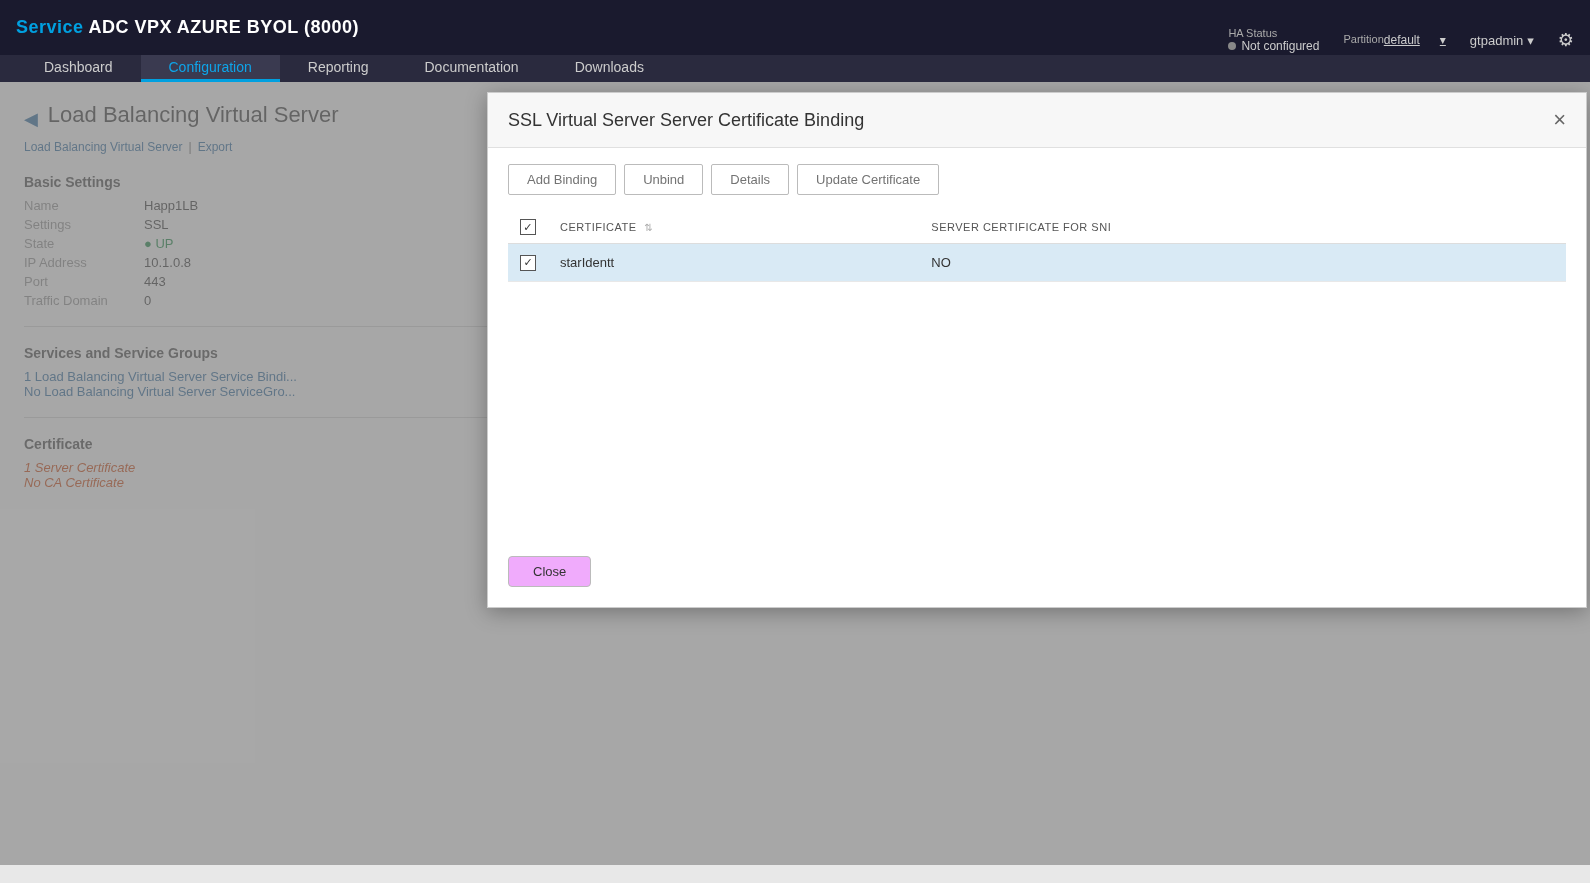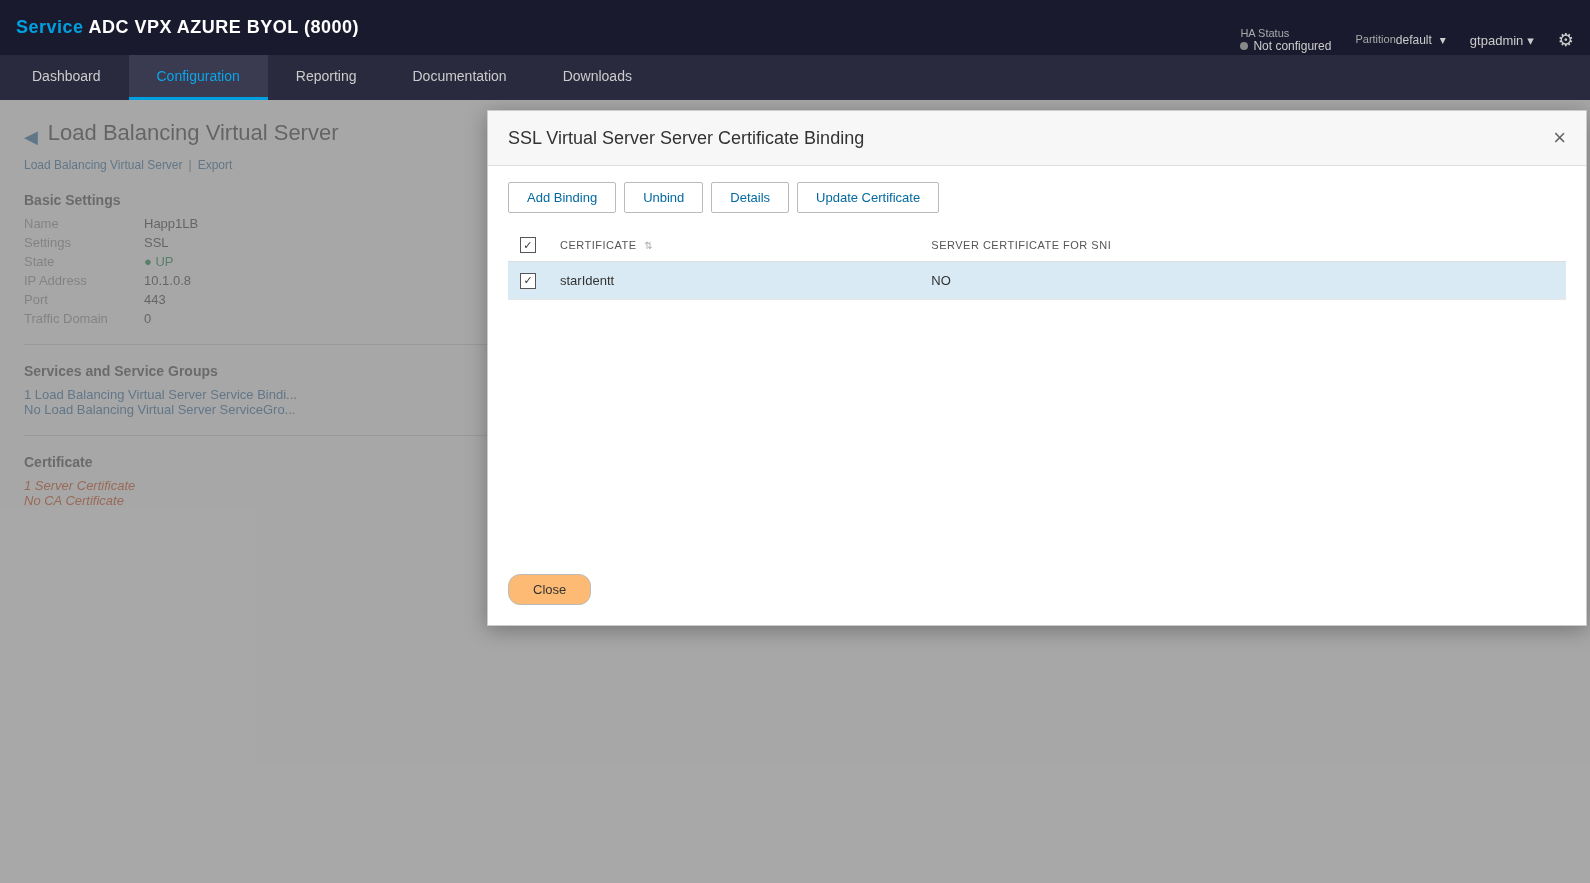--- a/index.html
+++ b/index.html
@@ -64,45 +64,46 @@
     }
     .partition-label {
       color: #aaa;
       font-size: 11px;
     }
     .partition-value {
       color: #ccc;
       font-size: 12px;
       display: flex;
       align-items: center;
-      gap: 8px;
+      gap: 20px;
+      text-decoration: underline;
     }
     .user-menu {
       color: #ccc;
       font-size: 13px;
       display: flex;
       align-items: center;
       gap: 4px;
       cursor: pointer;
     }
     .gear-btn {
       color: #ccc;
       font-size: 18px;
       cursor: pointer;
       background: none;
       border: none;
     }
 
     
     .navbar {
       background: #2a2a3e;
-      height: 45px;
+      height: 27px;
       display: flex;
       align-items: stretch;
-      padding: 0 4px;
+      padding: 0 16px;
     }
     .nav-tab {
       padding: 0 28px;
       display: flex;
       align-items: center;
       color: #ccc;
       font-size: 14px;
       cursor: pointer;
       border-bottom: 3px solid transparent;
     }
@@ -205,21 +206,21 @@
     }
     .modal-toolbar {
       display: flex;
       gap: 8px;
       margin-bottom: 16px;
     }
     .modal-btn {
       padding: 7px 18px;
       border: 1px solid #bbb;
       background: white;
-      color: #0369a1;
+      color: #737373;
       font-size: 13px;
       cursor: pointer;
       border-radius: 2px;
     }
 
     
     .cert-table {
       width: 100%;
       border-collapse: collapse;
       font-size: 13px;
@@ -276,25 +277,25 @@
       color: #333;
     }
 
     
     .modal-footer {
       padding: 8px 20px 20px 20px;
     }
     .close-btn {
       padding: 7px 24px;
       border: 1px solid #bbb;
-      background: #fdba74;
+      background: #f0abfc;
       color: #333;
       font-size: 13px;
       cursor: pointer;
-      border-radius: 12px;
+      border-radius: 4px;
     }
 
     .back-arrow {
       color: #2a6496;
       font-size: 18px;
       cursor: pointer;
       margin-right: 10px;
     }
     .page-header {
       display: flex;

